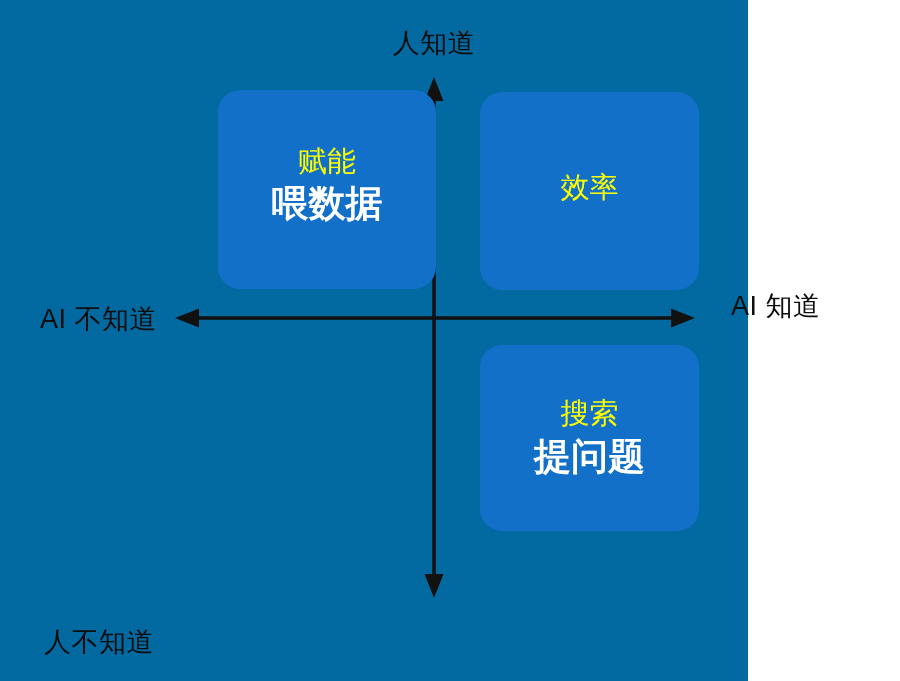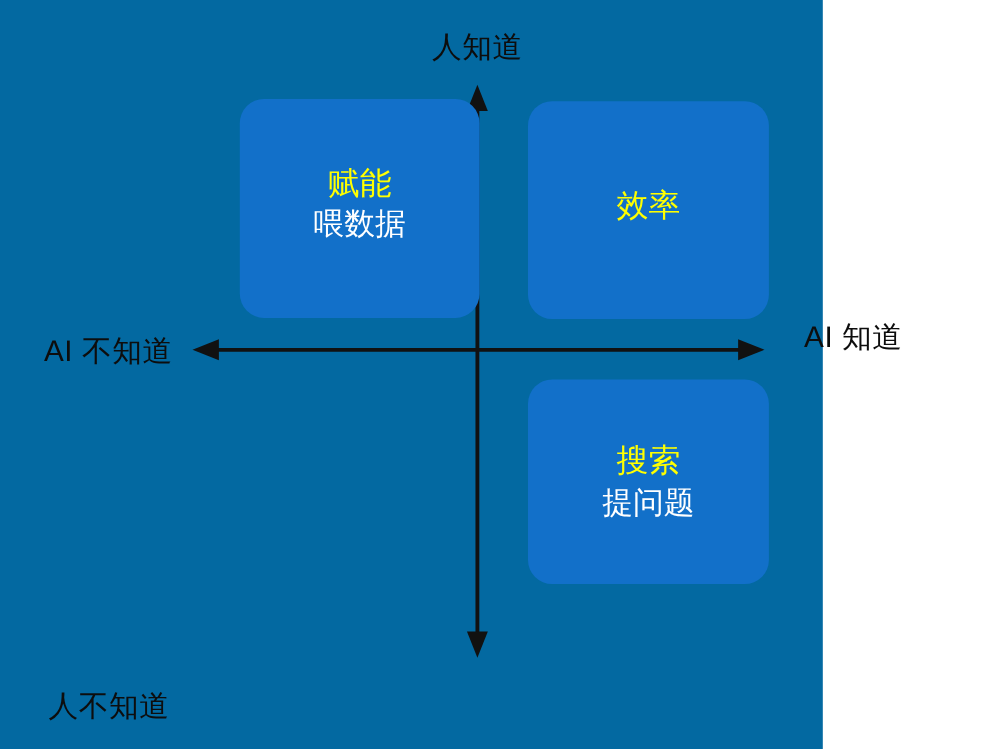--- a/index.html
+++ b/index.html
@@ -76,24 +76,25 @@
   }
   .quad-title {
     color: #ffff00;
     font-size: 29px;
     line-height: 1.32;
     font-family: "Liberation Sans", "DejaVu Sans", sans-serif;
     white-space: nowrap;
   }
   .quad-sub {
     color: #ffffff;
-    font-size: 28px;
+    font-size: 37px;
     line-height: 1.32;
     font-family: "Liberation Sans", "DejaVu Sans", sans-serif;
     white-space: nowrap;
+    font-weight: bold;
   }
 
   #box-tl { left: 196px; top: 90px;  width: 218px; height: 199px; }
   #box-tr { left: 458px; top: 92px;  width: 219px; height: 198px; }
   #box-bl { left: 193px; top: 345px; width: 206px; height: 186px; }
   #box-br { left: 458px; top: 345px; width: 219px; height: 186px; }
 
   
   #box-tl .quad-stack { transform: translateY(-4px); }
   #box-tr .quad-stack { transform: translateY(-4px); }

